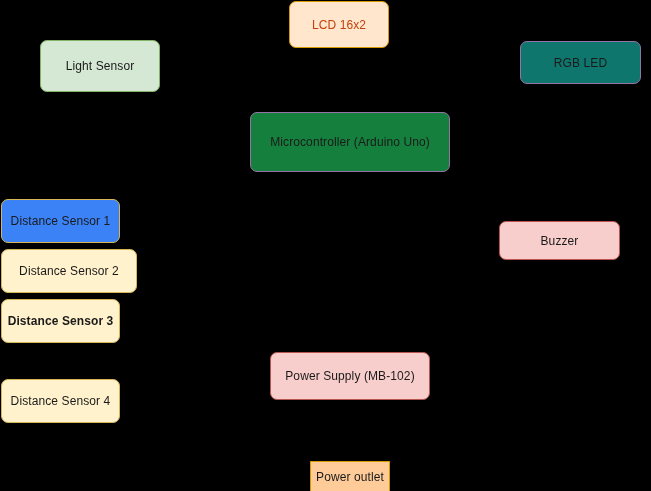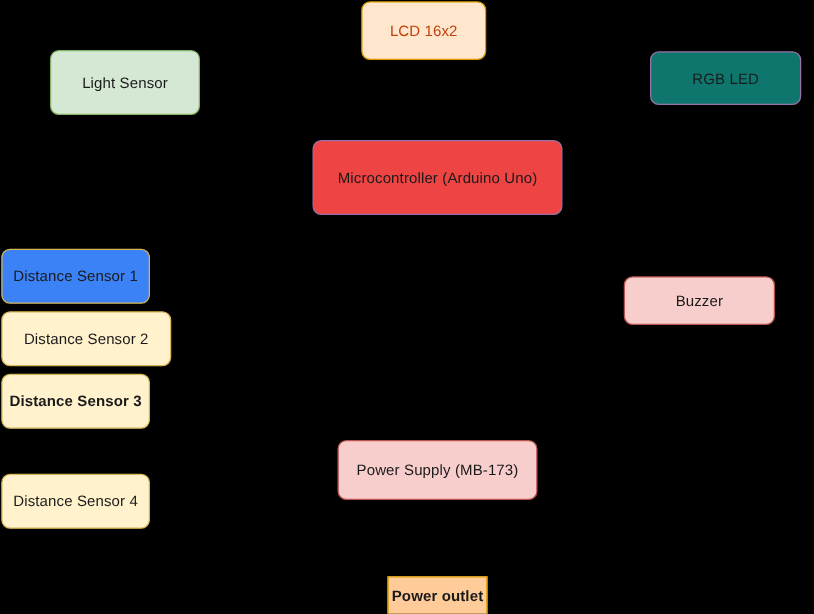--- a/index.html
+++ b/index.html
@@ -33,56 +33,56 @@
     border-style: solid;
     border-width: 1px;
     font-size: 12px;
     line-height: 14px;
     color: #1a1a1a;
     letter-spacing: 0.1px;
     white-space: nowrap;
     -webkit-font-smoothing: antialiased;
   }
   .node.rounded { border-radius: 7px; }
-  .node.sharp   { border-radius: 0px; font-weight: bold; }
+  .node.sharp   { border-radius: 0px; }
   .node-label {
     display: block;
     padding: 0 4px;
   }
 </style>
 </head>
 <body>
 
 <div id="diagram-canvas">
     <div class="node rounded" style="left: 289px; top: 1px; width: 100px; height: 47px; background: rgb(255, 230, 204); border-color: rgb(215, 155, 0); color: #c2410c;">
       <span class="node-label">LCD 16x2</span>
     </div>
     <div class="node rounded" style="left: 40px; top: 40px; width: 120px; height: 52px; background: rgb(213, 232, 212); border-color: rgb(130, 179, 102); color: rgb(26, 26, 26);">
       <span class="node-label">Light Sensor</span>
     </div>
     <div class="node rounded" style="left: 520px; top: 41px; width: 121px; height: 43px; background: #0f766e; border-color: rgb(150, 115, 166); color: rgb(26, 26, 26);">
       <span class="node-label">RGB LED</span>
     </div>
-    <div class="node rounded" style="left: 250px; top: 112px; width: 200px; height: 60px; background: #ef4444; border-color: rgb(150, 115, 166); color: rgb(26, 26, 26);">
+    <div class="node rounded" style="left: 250px; top: 112px; width: 200px; height: 60px; background: #15803d; border-color: rgb(150, 115, 166); color: rgb(26, 26, 26);">
       <span class="node-label">Microcontroller (Arduino Uno)</span>
     </div>
     <div class="node rounded" style="left: 1px; top: 199px; width: 119px; height: 44px; background: #3b82f6; border-color: rgb(214, 182, 86); color: rgb(26, 26, 26);">
       <span class="node-label">Distance Sensor 1</span>
     </div>
     <div class="node rounded" style="left: 1px; top: 249px; width: 136px; height: 44px; background: rgb(255, 242, 204); border-color: rgb(214, 182, 86); color: rgb(26, 26, 26);">
       <span class="node-label">Distance Sensor 2</span>
     </div>
     <div class="node rounded" style="left: 1px; top: 299px; width: 119px; height: 44px; background: rgb(255, 242, 204); border-color: rgb(214, 182, 86); color: rgb(26, 26, 26); font-weight: bold;">
       <span class="node-label">Distance Sensor 3</span>
     </div>
     <div class="node rounded" style="left: 1px; top: 349px; width: 119px; height: 44px; background: rgb(255, 242, 204); border-color: rgb(214, 182, 86); color: rgb(26, 26, 26); margin-top: 30px;">
       <span class="node-label">Distance Sensor 4</span>
     </div>
     <div class="node rounded" style="left: 499px; top: 221px; width: 121px; height: 39px; background: rgb(248, 206, 204); border-color: rgb(184, 84, 80); color: rgb(26, 26, 26);">
       <span class="node-label">Buzzer</span>
     </div>
     <div class="node rounded" style="left: 270px; top: 352px; width: 160px; height: 48px; background: rgb(248, 206, 204); border-color: rgb(184, 84, 80); color: rgb(26, 26, 26);">
-      <span class="node-label">Power Supply (MB-173)</span>
+      <span class="node-label">Power Supply (MB-102)</span>
     </div>
     <div class="node sharp" style="left: 310px; top: 461px; width: 80px; height: 31px; background: rgb(255, 204, 153); border-color: rgb(215, 155, 0); color: rgb(26, 26, 26);">
       <span class="node-label">Power outlet</span>
     </div>
   </div>
 
 </body></html>

